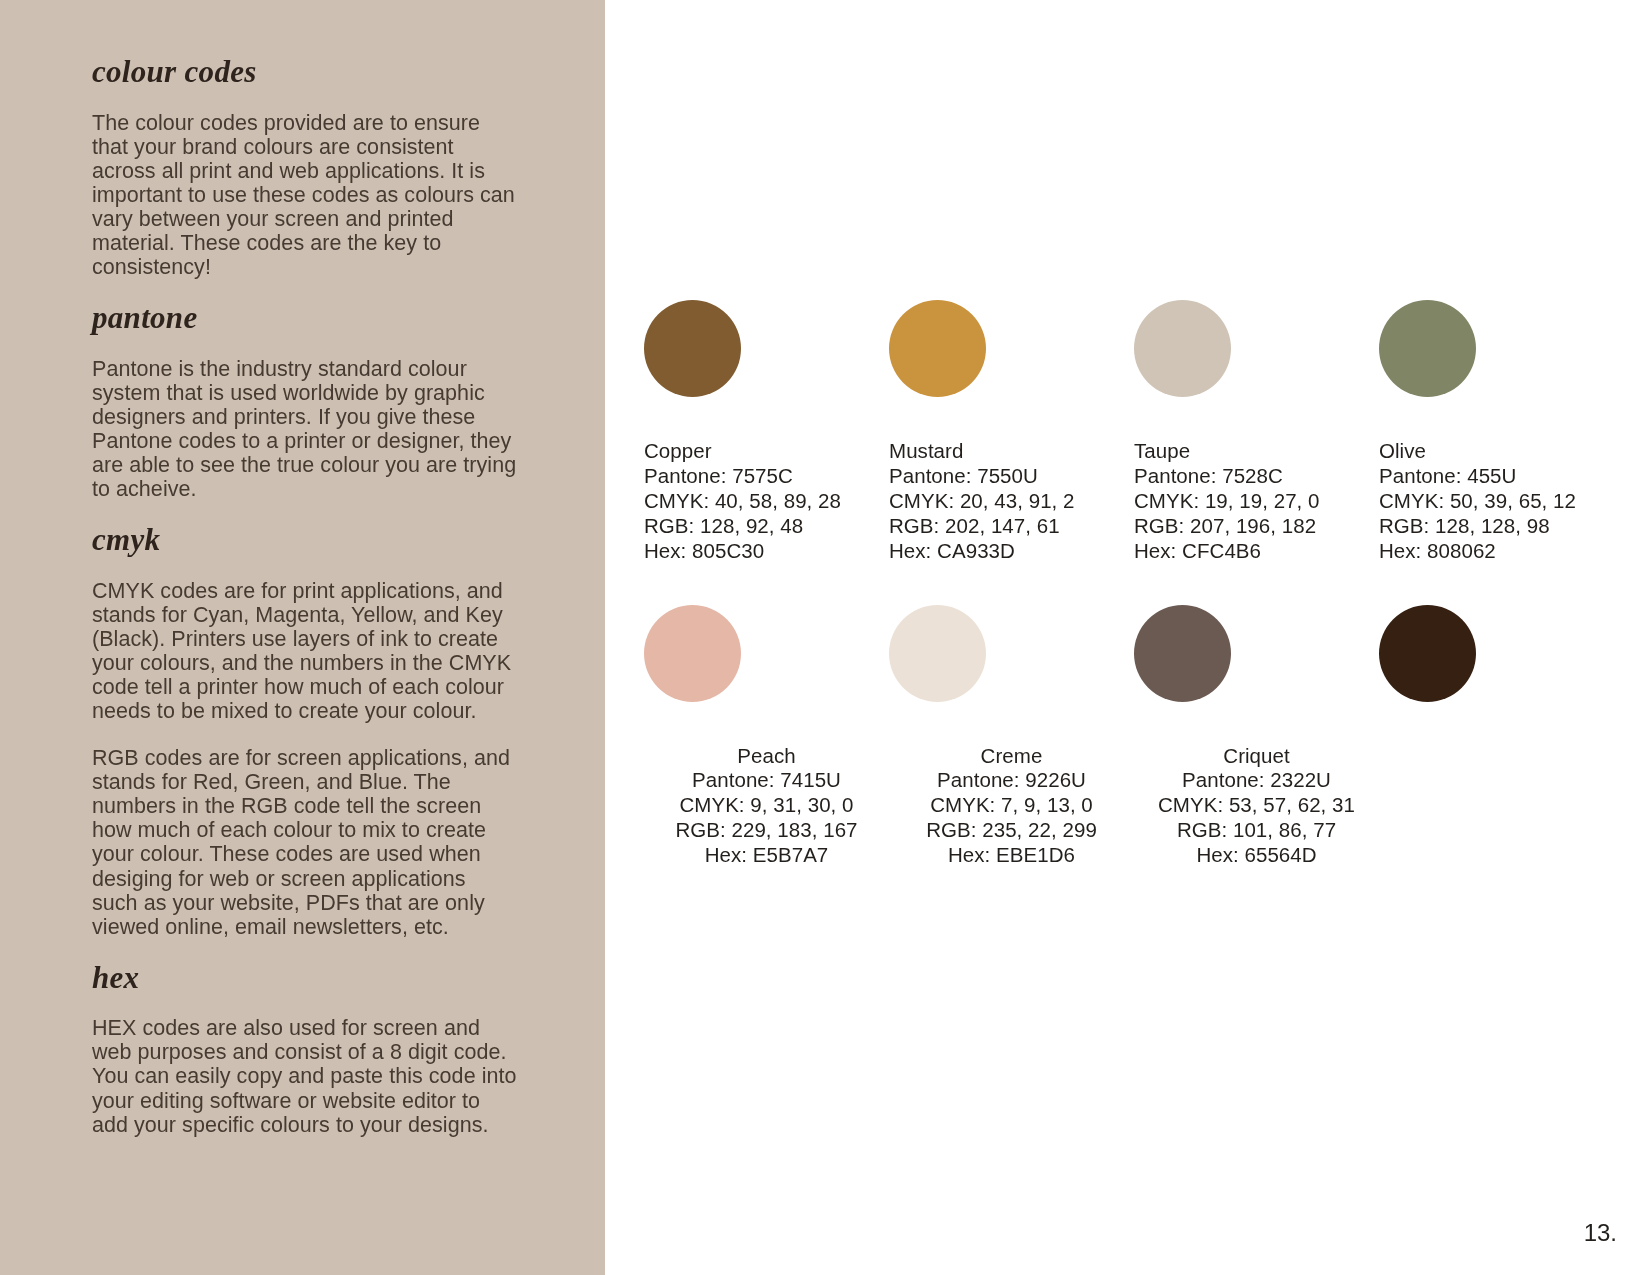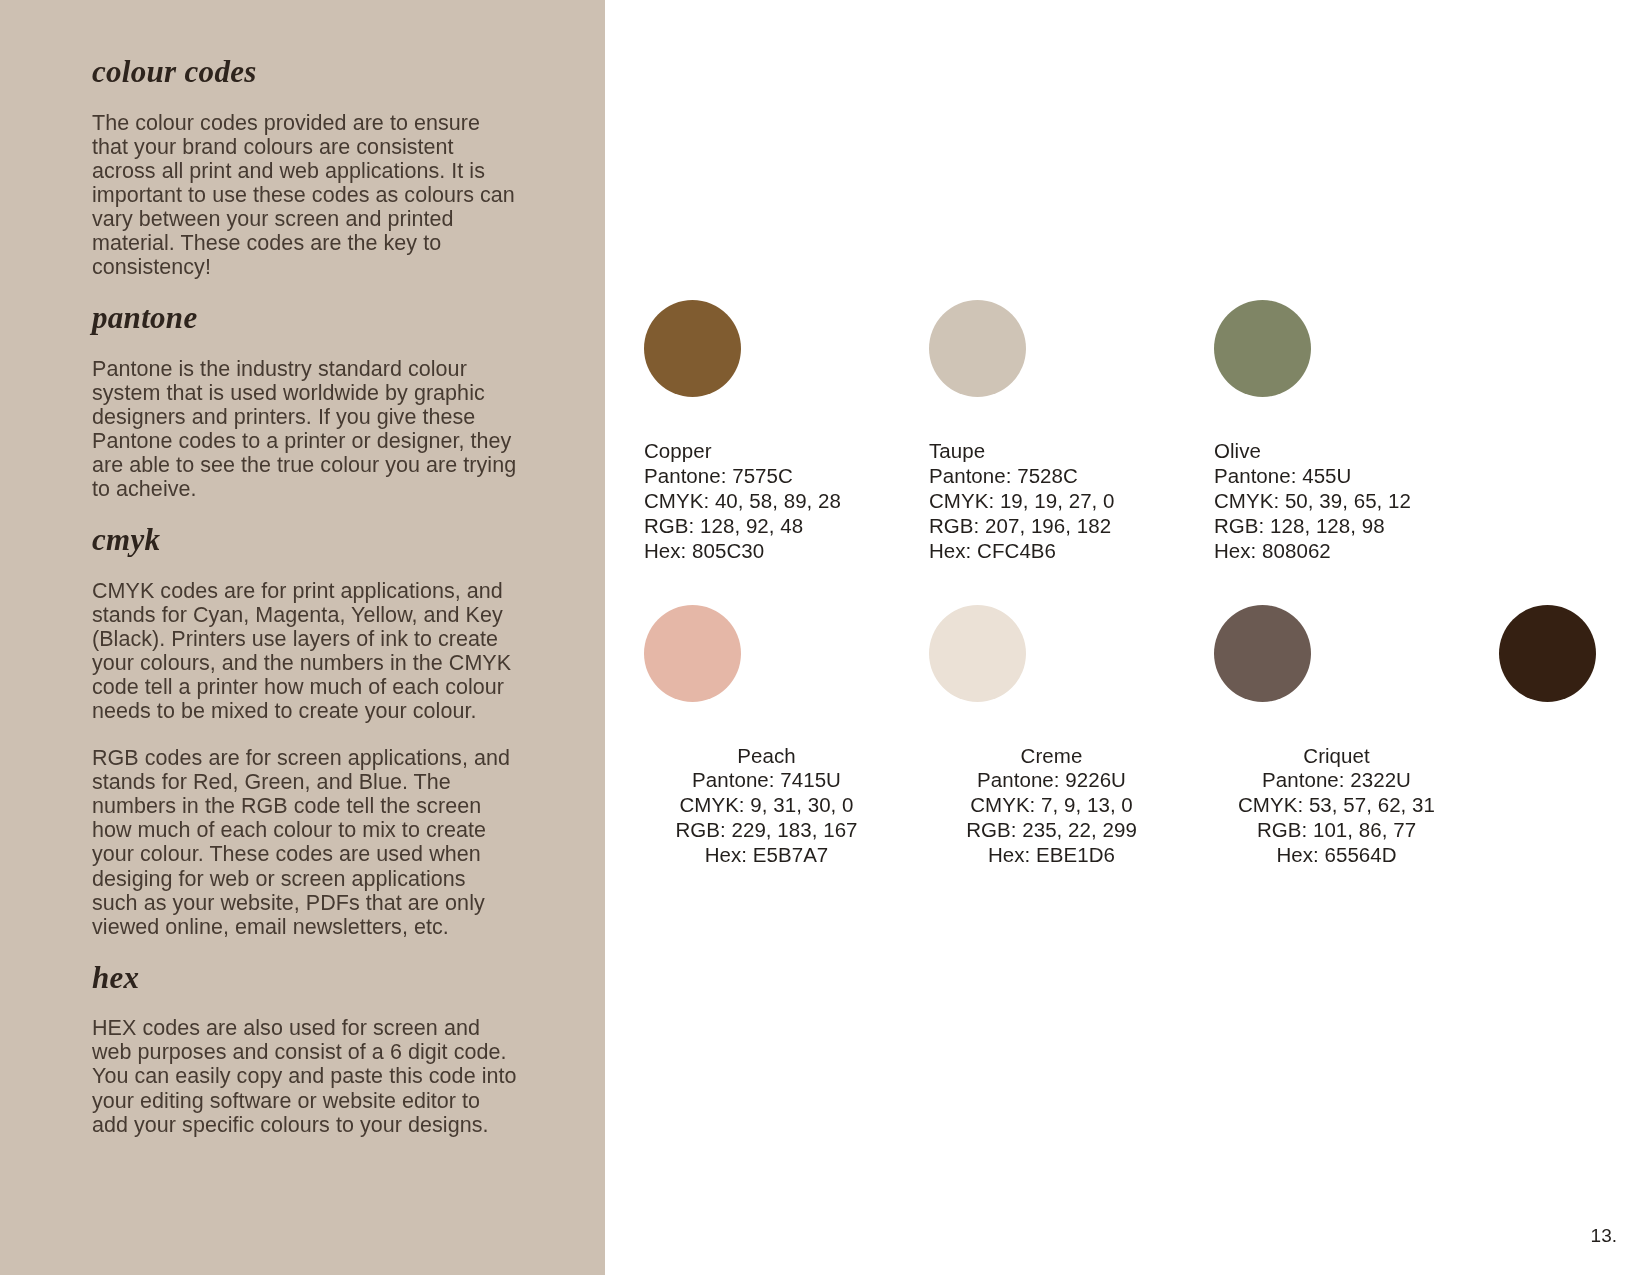--- a/index.html
+++ b/index.html
@@ -62,21 +62,20 @@
     padding: 0;
   }
   .swatch-grid {
     position: absolute;
     left: 39px;
     top: 300px;
     width: 980px;
   }
   .swatch-row {
     display: flex;
-    gap: 40px;
   }
   .swatch-row + .swatch-row {
     margin-top: 41px;
     text-align: center;
   }
   .swatch {
     width: 245px;
     flex: 0 0 245px;
   }
   .dot {
@@ -95,21 +94,21 @@
   .swatch-name {
     display: block;
   }
   .swatch-line {
     display: block;
   }
   .page-number {
     position: absolute;
     right: 34px;
     bottom: 28px;
-    font-size: 19px;
+    font-size: 24px;
     color: #231f1c;
   }
 </style>
 </head>
 <body>
 
 <div class="page">
 
   <aside class="sidebar">
     <div class="sidebar-inner">
@@ -128,21 +127,21 @@
         <h2 class="heading">cmyk</h2>
         <p class="body-text">CMYK codes are for print applications, and stands for Cyan, Magenta, Yellow, and Key (Black). Printers use layers of ink to create your colours, and the numbers in the CMYK code tell a printer how much of each colour needs to be mixed to create your colour.</p>
       </section>
 
       <section class="section">
         <p class="body-text">RGB codes are for screen applications, and stands for Red, Green, and Blue. The numbers in the RGB code tell the screen how much of each colour to mix to create your colour. These codes are used when desiging for web or screen applications such as your website, PDFs that are only viewed online, email newsletters, etc.</p>
       </section>
 
       <section class="section">
         <h2 class="heading">hex</h2>
-        <p class="body-text">HEX codes are also used for screen and web purposes and consist of a 6 digit code. You can easily copy and paste this code into your editing software or website editor to add your specific colours to your designs.</p>
+        <p class="body-text">HEX codes are also used for screen and web purposes and consist of a 8 digit code. You can easily copy and paste this code into your editing software or website editor to add your specific colours to your designs.</p>
       </section>
 
     </div>
   </aside>
 
   <main class="content">
 
     <div class="swatch-grid">
 
       <div class="swatch-row">
@@ -151,20 +150,30 @@
           <span class="dot" style="background-color: rgb(128, 92, 48);"></span>
           <div class="swatch-info">
             <span class="swatch-name">Copper</span>
             <span class="swatch-line">Pantone: 7575C</span>
             <span class="swatch-line">CMYK: 40, 58, 89, 28</span>
             <span class="swatch-line">RGB: 128, 92, 48</span>
             <span class="swatch-line">Hex: 805C30</span>
           </div>
         </div>
 
+        <div class="swatch">
+          <span class="dot" style="background-color: rgb(202, 147, 61);"></span>
+          <div class="swatch-info">
+            <span class="swatch-name">Mustard</span>
+            <span class="swatch-line">Pantone: 7550U</span>
+            <span class="swatch-line">CMYK: 20, 43, 91, 2</span>
+            <span class="swatch-line">RGB: 202, 147, 61</span>
+            <span class="swatch-line">Hex: CA933D</span>
+          </div>
+        </div>
 
         <div class="swatch">
           <span class="dot" style="background-color: rgb(207, 196, 182);"></span>
           <div class="swatch-info">
             <span class="swatch-name">Taupe</span>
             <span class="swatch-line">Pantone: 7528C</span>
             <span class="swatch-line">CMYK: 19, 19, 27, 0</span>
             <span class="swatch-line">RGB: 207, 196, 182</span>
             <span class="swatch-line">Hex: CFC4B6</span>
           </div>

